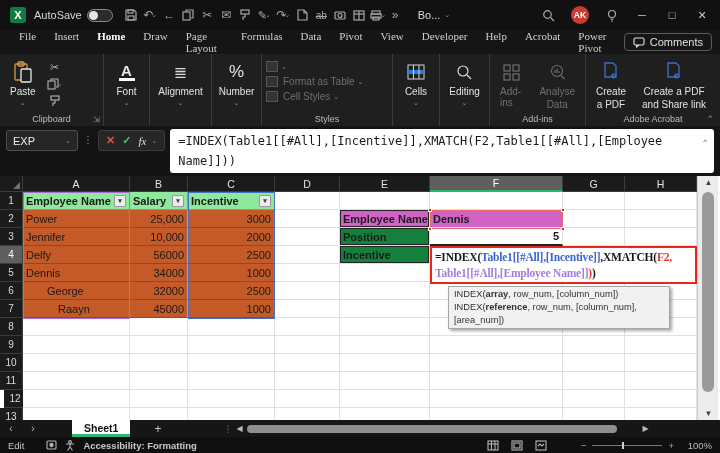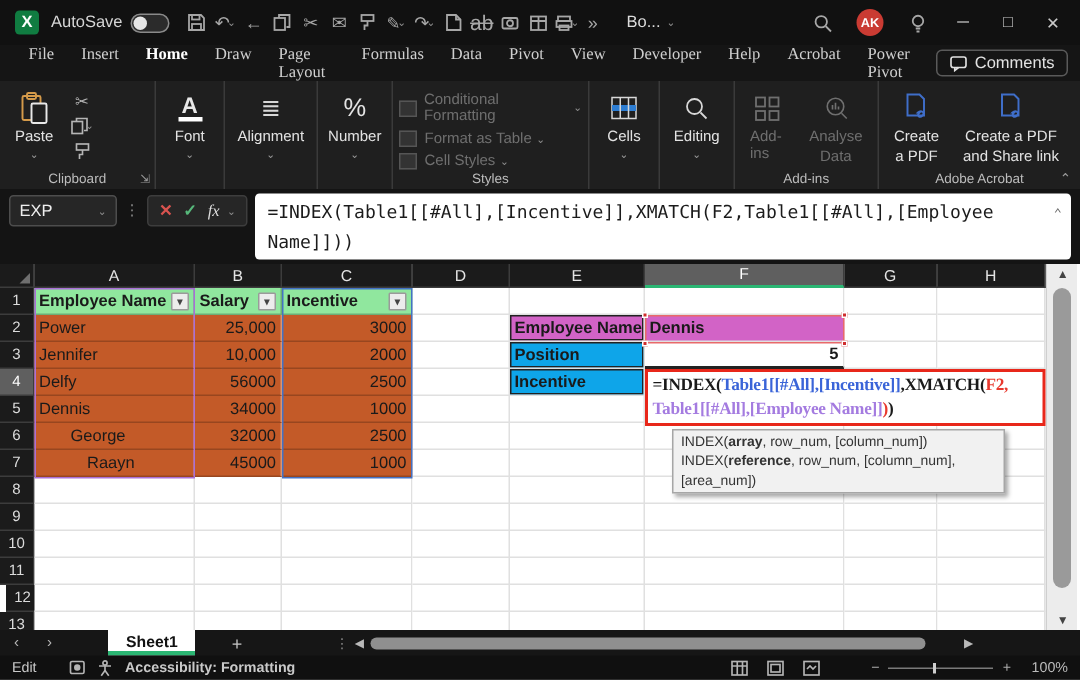--- a/index.html
+++ b/index.html
@@ -67,21 +67,21 @@
   .hdr.sel { background:#5f5f5f; color:#fff; border-bottom:2px solid #2bb673; }
   .rowhdr { background:#1b1b1b; color:#dcdcdc; justify-content:center; font-size:10px; border-bottom:1px solid #3c3c3c; border-right:1px solid #3c3c3c; padding:0; }
   .rowhdr.sel { background:#5f5f5f; color:#fff; }
   .corner { background:#1b1b1b; border-right:1px solid #3c3c3c; border-bottom:1px solid #3c3c3c; }
   .corner:after { content:""; position:absolute; right:2px; bottom:2px; border-left:7px solid transparent; border-bottom:7px solid #6f6f6f; }
   .cell { border-right:1px solid #e0e0e0; border-bottom:1px solid #e0e0e0; background:#fff; }
   .tblhdr { background:#90e79e; font-weight:bold; border-right:1px solid rgba(0,0,0,.25); border-bottom:1px solid rgba(0,0,0,.25); }
   .flt { margin-left:auto; width:12px; height:12px; background:#ececec; border:1px solid #9a9a9a; color:#444; font-size:7px; display:flex; align-items:center; justify-content:center; border-radius:1px; }
   .orange { background:#c35a28; border-right:1px solid rgba(255,255,255,.35); border-bottom:1px solid rgba(0,0,0,.22); }
   .magenta { background:#d263c6; font-weight:bold; }
-  .green { background:#0ea5e9; font-weight:bold; }
+  .green { background:#15803d; font-weight:bold; }
   .outlined { box-shadow:inset 0 0 0 1px #222; }
   .num { justify-content:flex-end; }
   .bold { font-weight:bold; }
   .f3 { border-bottom:2px solid #222; }
   .refbox { position:absolute; pointer-events:none; }
   .handle { position:absolute; width:4px; height:4px; background:#cf2e2e; border:1px solid #fff; }
   .cellformula { position:absolute; left:430px; top:70px; width:267px; height:38px; background:#fff; border:2px solid #e8271a; font-family:"Liberation Serif", serif; font-weight:bold; font-size:11.5px; line-height:16px; padding:1px 3px; letter-spacing:-0.2px; z-index:5; }
   .seg-k { color:#1a1a1a; } .seg-b { color:#3a64d8; } .seg-r { color:#e8392e; } .seg-p { color:#a47be0; }
   .tooltip { position:absolute; left:448px; top:110px; width:222px; background:#f1f1f1; border:1px solid #a6a6a6; box-shadow:2px 2px 3px rgba(0,0,0,.35); font-size:9.3px; color:#333; padding:1px 5px; line-height:13px; z-index:6; }
   .vscroll { position:absolute; left:697px; top:0; width:21px; height:244px; background:#ececec; border-left:1px solid #cfcfcf; }
@@ -163,21 +163,21 @@
           <span style="font-size:12px">↷</span>
           <span class="chev">⌄</span>
         </span>
         <span class="qicon">
           <svg width="11" height="12" viewBox="0 0 11 12">
             <path d="M1 1 H7 L10 4 V11 H1 Z"></path>
             <path d="M7 1 V4 H10"></path>
           </svg>
         </span>
         <span class="qicon">
-          <span style="font-size:14px;text-decoration:line-through">ab</span>
+          <span style="font-size:10px;text-decoration:line-through">ab</span>
         </span>
         <span class="qicon">
           <svg width="12" height="10" viewBox="0 0 12 10">
             <rect x="1" y="2" width="10" height="7" rx="1"></rect>
             <circle cx="6" cy="5.5" r="2"></circle>
           </svg>
         </span>
         <span class="qicon">
           <svg width="12" height="11" viewBox="0 0 12 11">
             <rect x="1" y="1" width="10" height="9"></rect>
@@ -304,21 +304,20 @@
         <div class="bicon" style="color:#e4e4e4;font-size:17px">%</div>
         <span class="blabel">Number</span>
         <span class="bchev">⌄</span>
       </div>
     </div>
 
     <div class="rgroup" style="width:131px">
       <div class="styles-col">
         <div class="style-item">
           <span class="swatch"></span>
-          <span>Conditional Formatting</span>
             <span class="chev">⌄</span>
         </div>
         <div class="style-item">
           <span class="swatch"></span>
           <span>Format as Table</span>
             <span class="chev">⌄</span>
         </div>
         <div class="style-item">
           <span class="swatch"></span>
           <span>Cell Styles</span>

